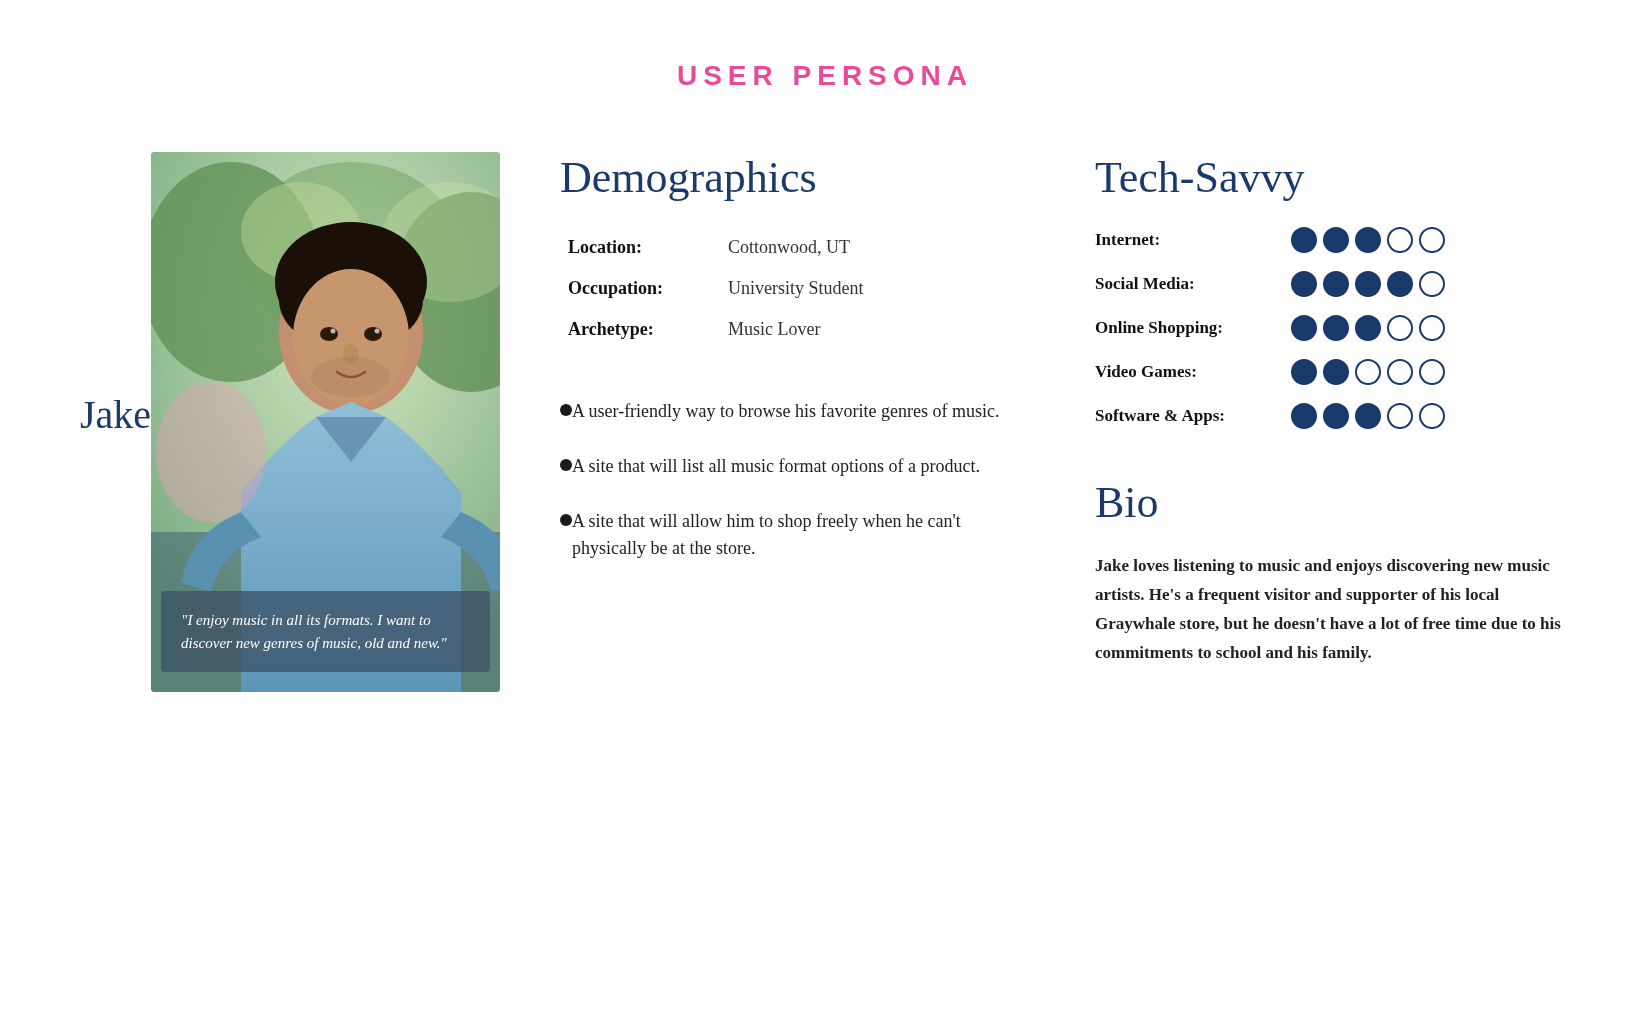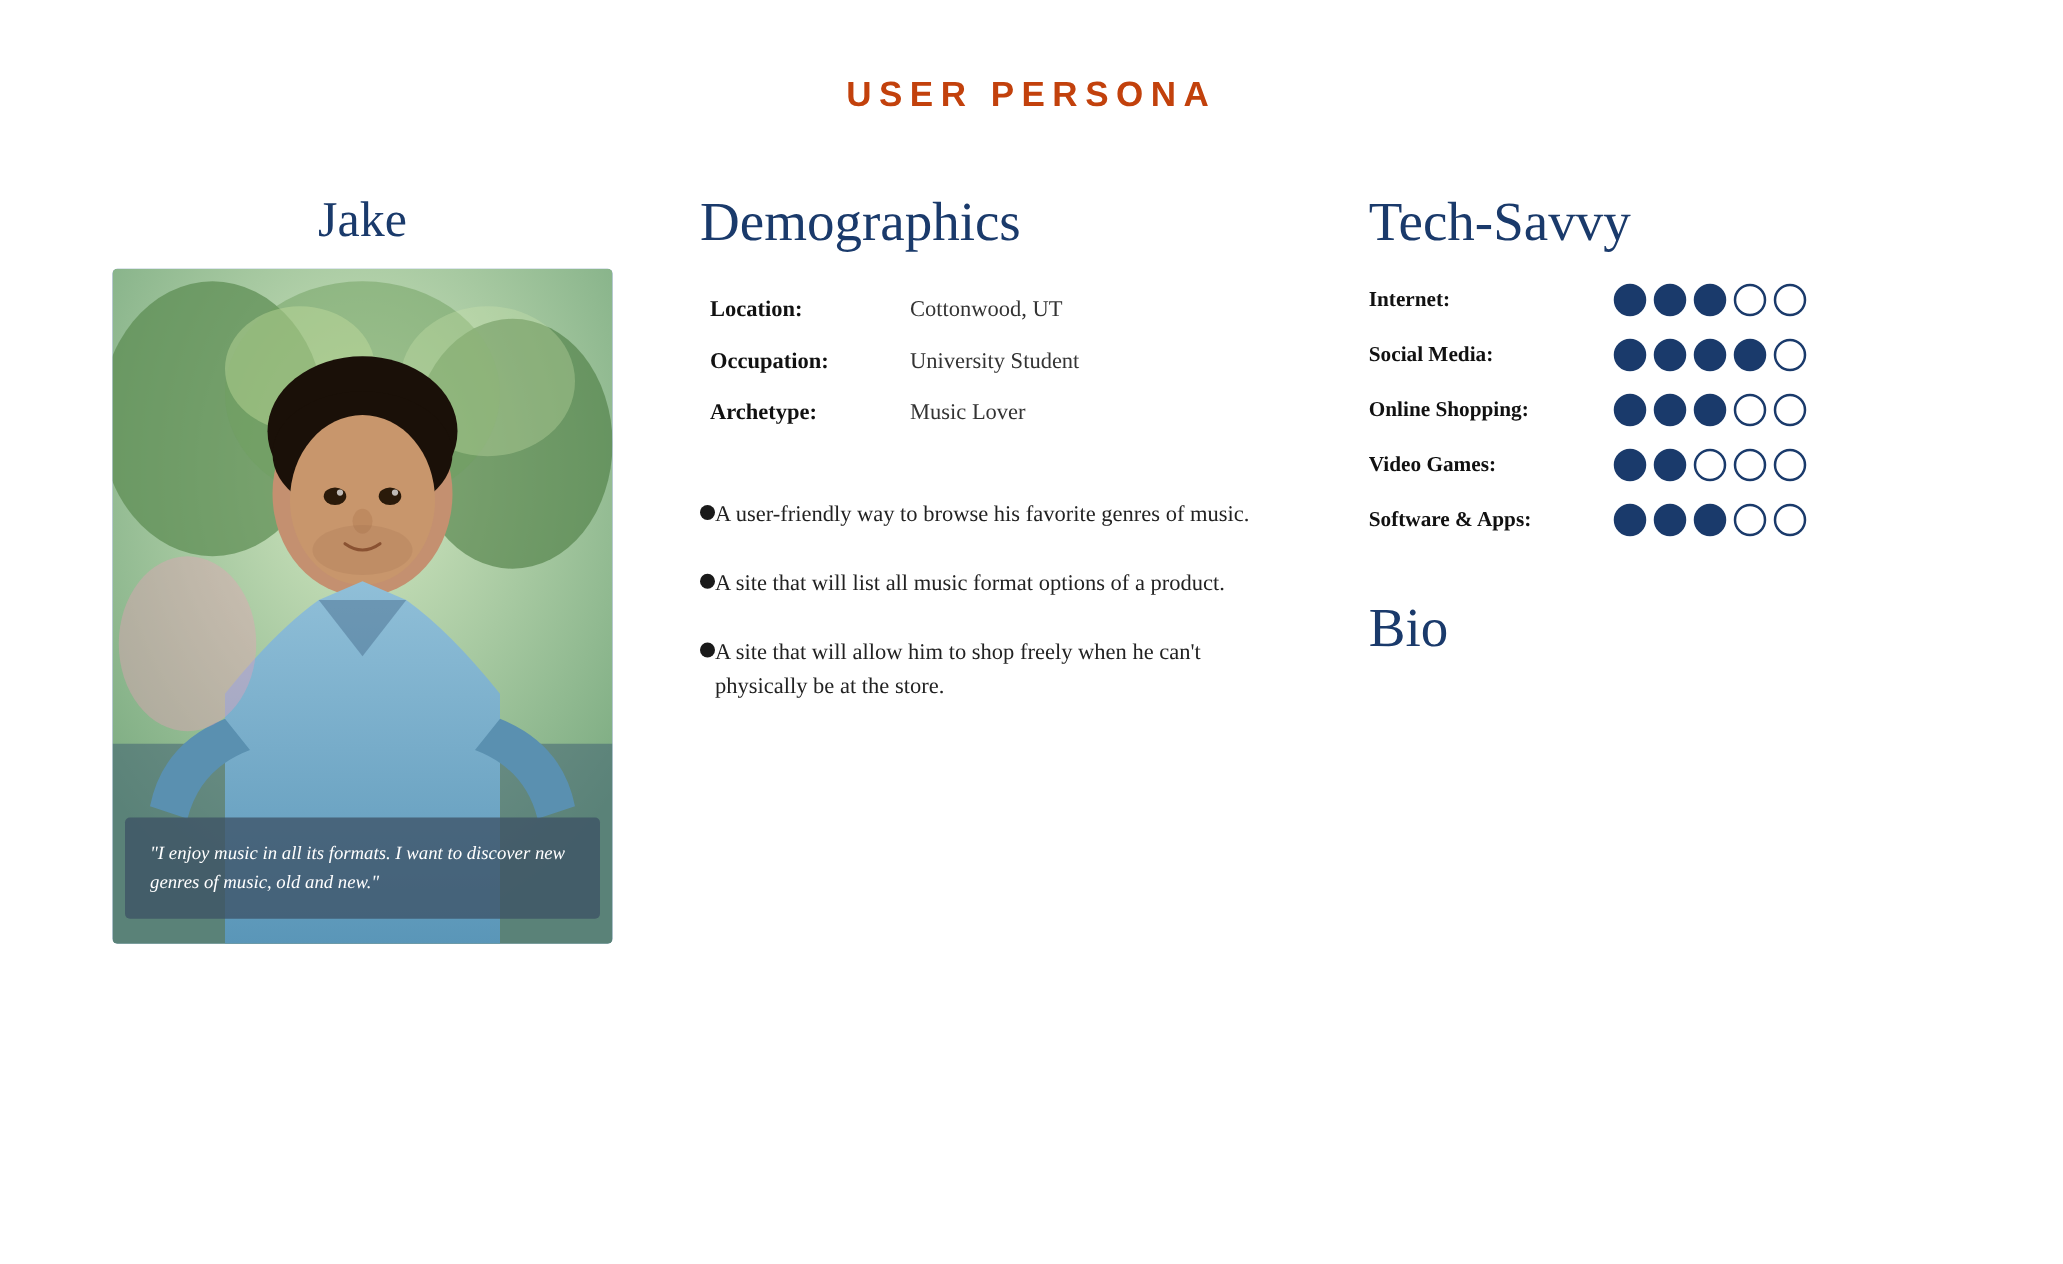--- a/index.html
+++ b/index.html
@@ -12,35 +12,35 @@
     }
     .page {
       max-width: 1650px;
       padding: 60px 80px;
     }
     .page-title {
       text-align: center;
       font-size: 28px;
       font-weight: bold;
       letter-spacing: 6px;
-      color: #c2410c;
+      color: #ec4899;
       margin-bottom: 60px;
       font-family: Arial, sans-serif;
     }
     .main-layout {
       display: flex;
       gap: 60px;
       align-items: flex-start;
     }
     
     .left-col {
       width: 420px;
       flex-shrink: 0;
       display: flex;
-      flex-direction: column;
+      flex-direction: row;
       align-items: center;
     }
     .persona-name {
       font-size: 40px;
       color: #1a3a6b;
       margin-bottom: 16px;
       font-family: Georgia, serif;
       font-weight: normal;
     }
     .photo-container {
@@ -333,17 +333,18 @@
               <div class="dot filled"></div>
               <div class="dot filled"></div>
               <div class="dot filled"></div>
               <div class="dot empty"></div>
               <div class="dot empty"></div>
             </div>
           </div>
         </div>
 
       <h2 class="section-heading">Bio</h2>
+      <p class="bio-text">Jake loves listening to music and enjoys discovering new music artists. He's a frequent visitor and supporter of his local Graywhale store, but he doesn't have a lot of free time due to his commitments to school and his family.</p>
 
     </div>
 
   </div>
 </div>
 
 </body></html>

